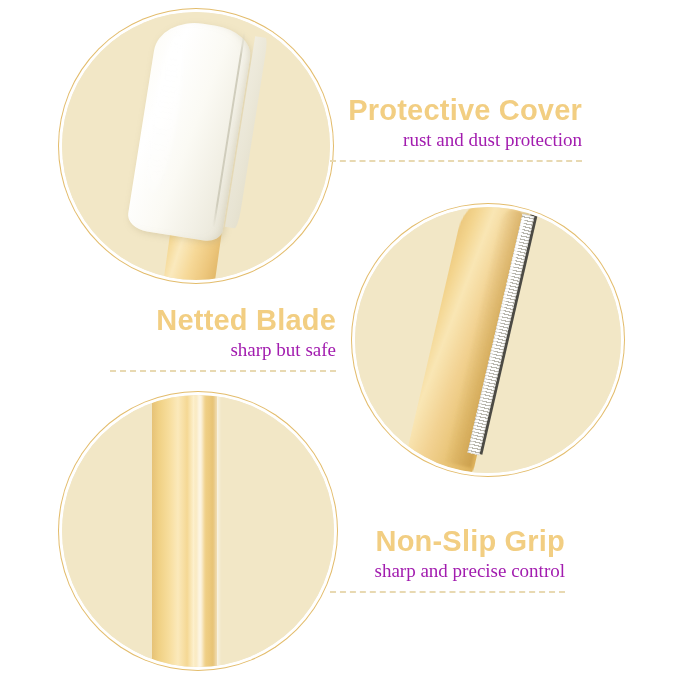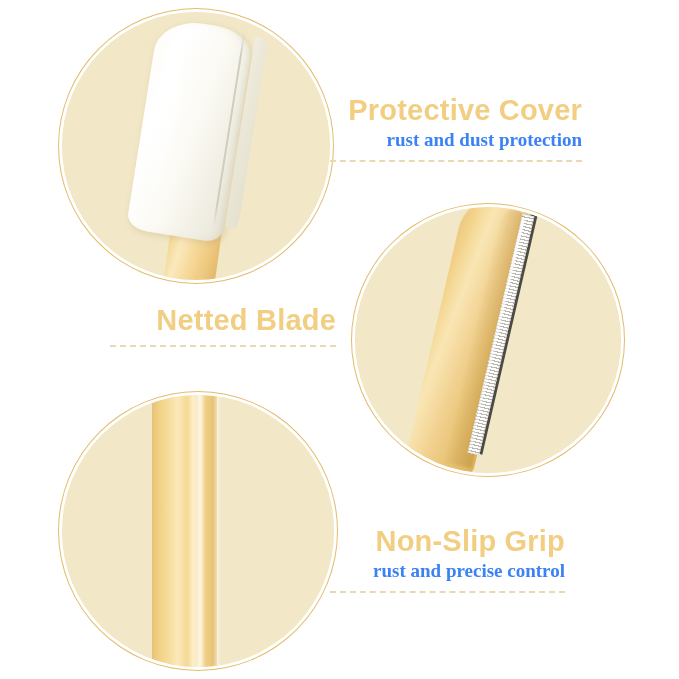--- a/index.html
+++ b/index.html
@@ -204,23 +204,22 @@
     line-height: 1.06;
     letter-spacing: .2px;
     color: #f2ce82;
     white-space: nowrap;
   }
   .caption .subtitle {
     margin: 4px 0 0 0;
     font-family: "Liberation Serif", serif;
     font-size: 19px;
     line-height: 1.1;
-    color: #3b82f6;
+    color: #a21caf;
     white-space: nowrap;
-    font-weight: bold;
   }
   .caption .rule {
     margin-top: 9px;
     height: 0;
     border-top: 2px dashed #e8d9b2;
   }
 
   
   .align-right { text-align: right; }
 </style>
@@ -252,31 +251,32 @@
       <div class="c2-head"></div>
       <div class="c2-head-shadow"></div>
       <div class="c2-blade-dark"></div>
       <div class="c2-blade"></div>
       <div class="c2-blade-hi"></div>
     </div>
   </div>
 
   <div class="caption align-right" style="left:110px; top:305px; width:226px;text-align:right;">
     <p class="title">Netted Blade</p>
+    <p class="subtitle">sharp but safe</p>
     <div class="rule"></div>
   </div>
 
   <div class="feature-circle" style="left:62px; top:395px; width:272px; height:272px;">
     <div class="circle-inner">
       <div class="c3-bg"></div>
       <div class="c3-handle"></div>
       <div class="c3-hi-a"></div>
       <div class="c3-hi-b"></div>
     </div>
   </div>
 
   <div class="caption align-right" style="left:330px; top:514px; width:235px;margin-top:12px;">
     <p class="title">Non-Slip Grip</p>
-    <p class="subtitle">rust and precise control</p>
+    <p class="subtitle">sharp and precise control</p>
     <div class="rule"></div>
   </div>
 
 </div>
 
 </body></html>

